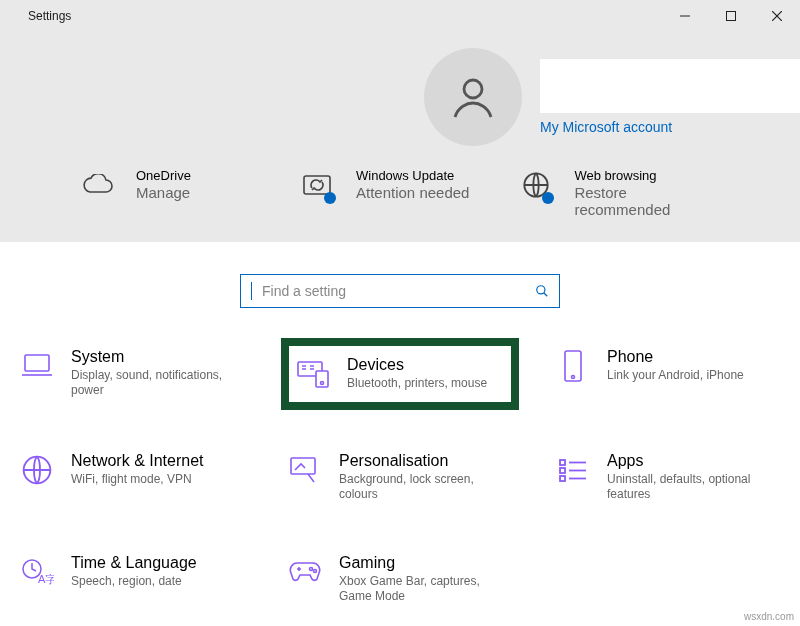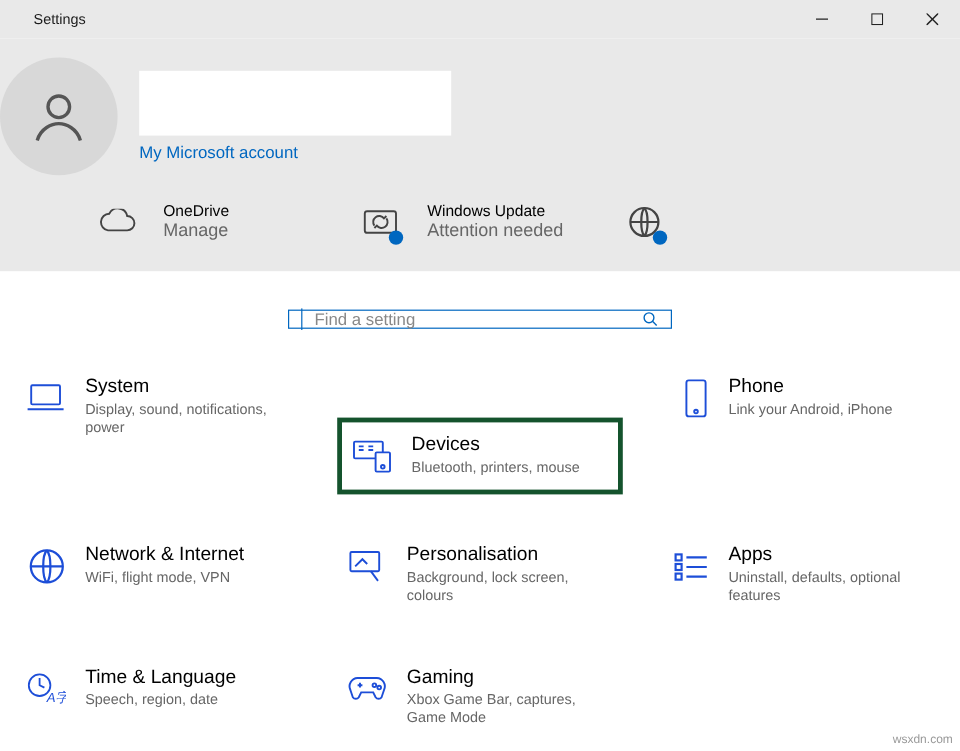--- a/index.html
+++ b/index.html
@@ -27,21 +27,21 @@
   }
 
   .header {
     background: #e9e9e9;
     padding: 16px 0 24px 0;
   }
 
   .account-row {
     display: flex;
     align-items: center;
-    justify-content: flex-start;
+    justify-content: flex-end;
     gap: 18px;
     margin-bottom: 22px;
   }
   .avatar {
     width: 98px; height: 98px;
     border-radius: 50%;
     background: #d8d8d8;
     display: flex; align-items: center; justify-content: center;
   }
   .name-block {
@@ -82,21 +82,21 @@
     border-radius: 50%;
     background: #0067c0;
   }
 
   .search-row {
     display: flex;
     justify-content: center;
     margin: 32px 0 30px 0;
   }
   .search {
-    width: 320px; height: 16px;
+    width: 320px; height: 34px;
     border: 1px solid #0067c0;
     display: flex; align-items: center;
     padding: 0 10px;
     color: #888;
     font-size: 14px;
     gap: 10px;
     cursor: text;
   }
   .search .sicon { margin-left: auto; color: #0067c0; }
 
@@ -110,28 +110,27 @@
   }
   .cat {
     display: flex;
     gap: 16px;
     align-items: flex-start;
     padding: 10px 6px;
     cursor: pointer;
   }
   .cat-icon {
     width: 36px; height: 36px;
-    color: #1d4ed8;
-    display: flex; align-items: center; justify-content: flex-end;
+    color: #8b5cf6;
+    display: flex; align-items: center; justify-content: center;
     flex-shrink: 0;
-    font-style: italic;
   }
   .cat-title { font-size: 16px; color: #000; margin-bottom: 2px; }
   .cat-sub { font-size: 12px; color: #666; line-height: 1.25; }
-  .highlight { border: 4px solid #14532d; margin-top: 44px; }
+  .highlight { border: 8px solid #14532d; }
 
   svg { display: block; }
   .watermark { position: fixed; right: 6px; bottom: 4px; font-size: 10px; color: #999; margin-left: 19px; }
 </style>
 </head>
 <body>
 
 <div class="titlebar">
   <div class="title">Settings</div>
   <div class="winbtn">
@@ -197,20 +196,24 @@
       </div>
     </div>
 
     <div class="tile">
       <div class="tile-icon">
         <svg width="28" height="28" viewBox="0 0 24 24" fill="none" stroke="#444" stroke-width="1.6">
           <circle cx="12" cy="12" r="10"></circle>
           <path d="M2 12h20M12 2c3 3 3 17 0 20M12 2c-3 3-3 17 0 20"></path>
         </svg>
         <span class="dot"></span>
+      </div>
+      <div>
+        <div class="tile-title">Web browsing</div>
+        <div class="tile-sub">Restore recommended</div>
       </div>
     </div>
   </div>
 </div>
 
 <div class="search-row">
   <div class="search">
     <span style="color:#0067c0;border-right:1px solid #0067c0;height:18px;"></span>
     <span>Find a setting</span>
     <span class="sicon">

